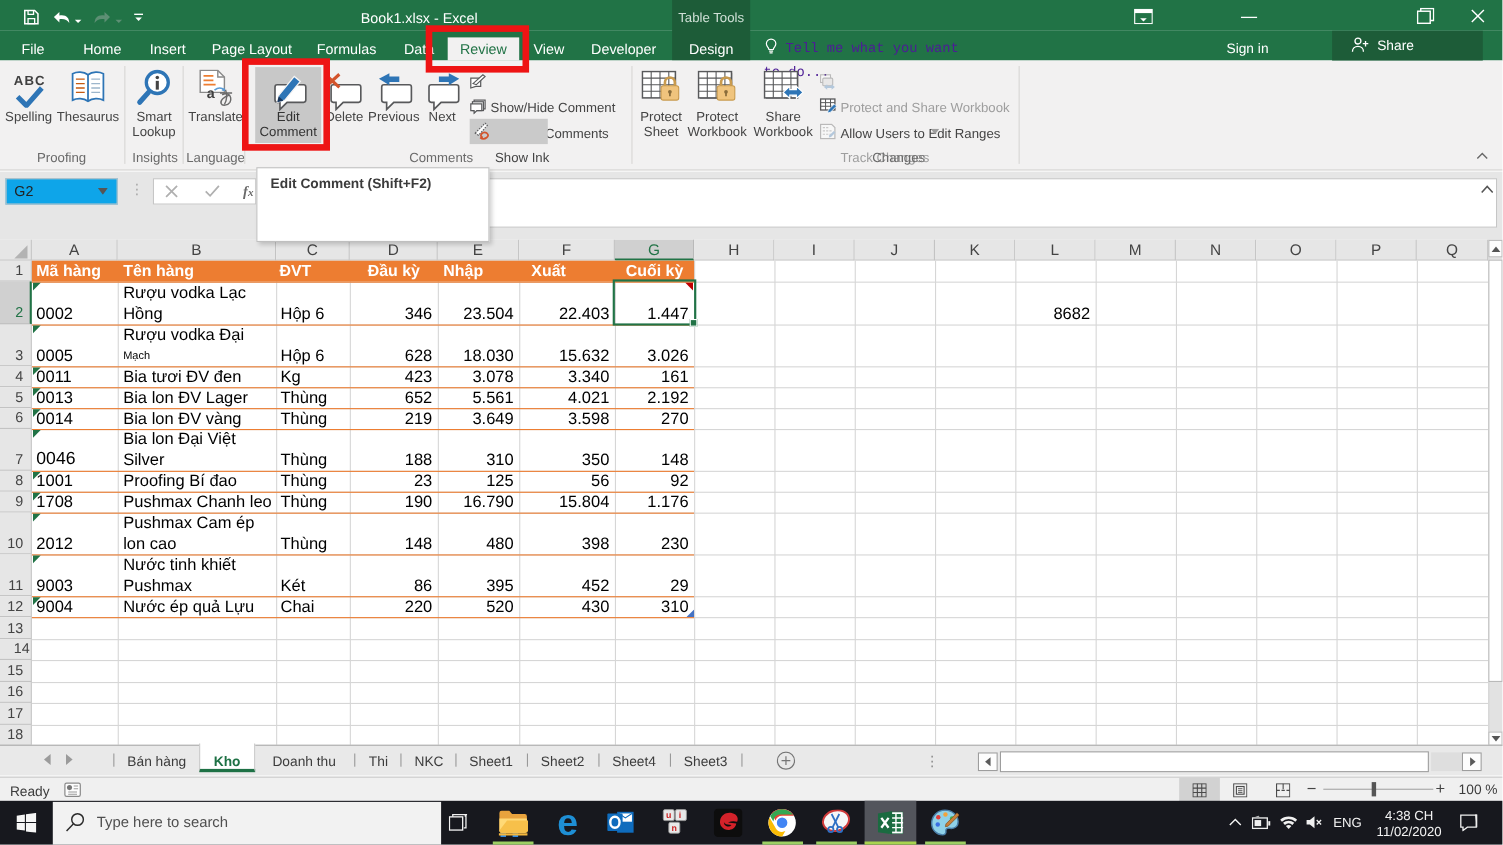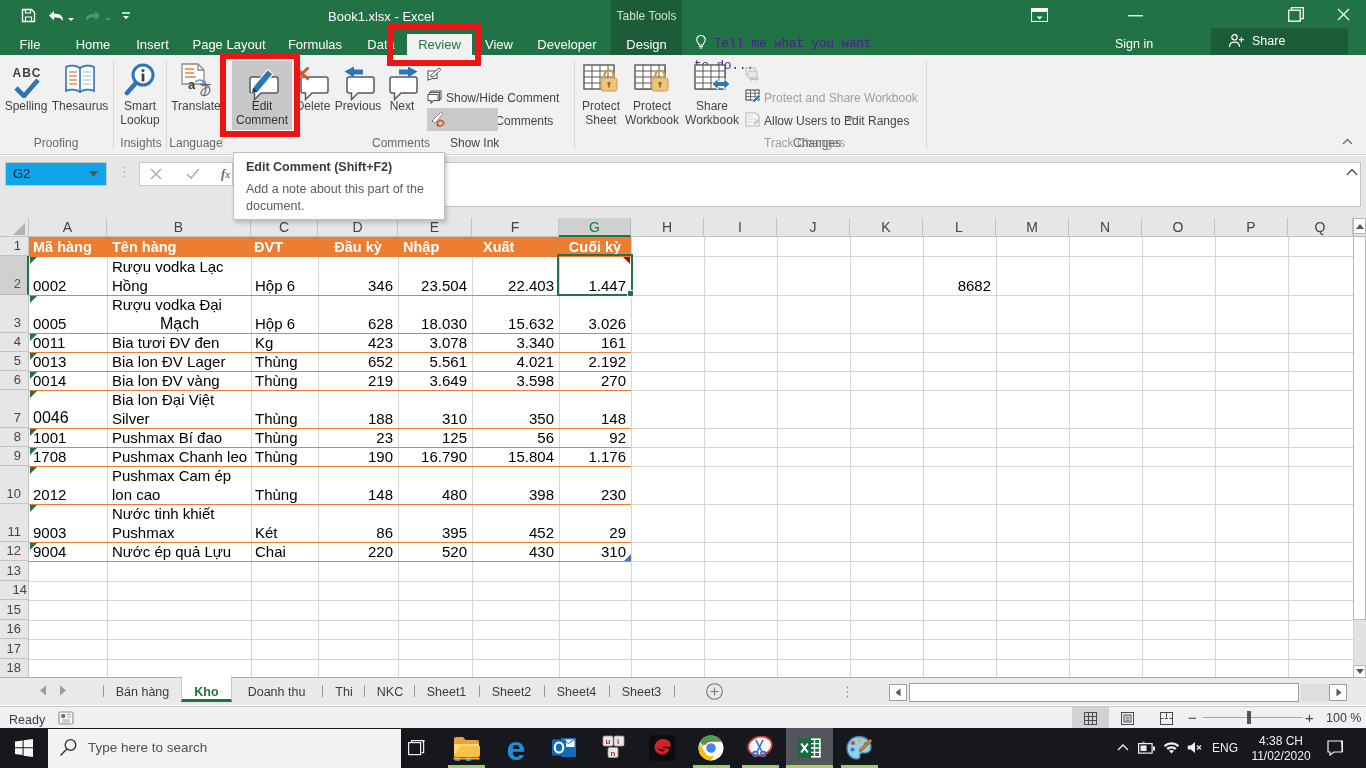--- a/index.html
+++ b/index.html
@@ -351,21 +351,21 @@
 <div class="abs" style="left:112px;top:257px;width:140px;height:19px;line-height:19px;font-size:15px;color:#000;white-space:nowrap;">Rượu vodka Lạc</div>
 <div class="abs" style="left:112px;top:276px;width:140px;height:19px;line-height:19px;font-size:15px;color:#000;white-space:nowrap;">Hồng</div>
 <div class="abs" style="left:255px;top:276px;width:60px;height:19px;line-height:19px;font-size:15px;color:#000;">Hộp 6</div>
 <div class="abs" style="left:318px;top:276px;width:75px;height:19px;line-height:19px;font-size:15px;color:#000;text-align:right;">346</div>
 <div class="abs" style="left:398px;top:276px;width:69px;height:19px;line-height:19px;font-size:15px;color:#000;text-align:right;">23.504</div>
 <div class="abs" style="left:472px;top:276px;width:82px;height:19px;line-height:19px;font-size:15px;color:#000;text-align:right;">22.403</div>
 <div class="abs" style="left:559px;top:276px;width:67px;height:19px;line-height:19px;font-size:15px;color:#000;text-align:right;">1.447</div>
 <div class="abs" style="left:30px;top:296px;width:0;height:0;border-right:7px solid transparent;border-top:7px solid #217346;"></div>
 <div class="abs" style="left:33px;top:314px;width:70px;height:19px;line-height:19px;font-size:15px;color:#000;">0005</div>
 <div class="abs" style="left:112px;top:295px;width:140px;height:19px;line-height:19px;font-size:15px;color:#000;white-space:nowrap;">Rượu vodka Đại</div>
-<div class="abs" style="left:112px;top:314px;width:140px;height:19px;line-height:19px;font-size:16px;color:#000;white-space:nowrap;margin-left:48px;">Mạch</div>
+<div class="abs" style="left:112px;top:314px;width:140px;height:19px;line-height:19px;font-size:10px;color:#000;white-space:nowrap;">Mạch</div>
 <div class="abs" style="left:255px;top:314px;width:60px;height:19px;line-height:19px;font-size:15px;color:#000;">Hộp 6</div>
 <div class="abs" style="left:318px;top:314px;width:75px;height:19px;line-height:19px;font-size:15px;color:#000;text-align:right;">628</div>
 <div class="abs" style="left:398px;top:314px;width:69px;height:19px;line-height:19px;font-size:15px;color:#000;text-align:right;">18.030</div>
 <div class="abs" style="left:472px;top:314px;width:82px;height:19px;line-height:19px;font-size:15px;color:#000;text-align:right;">15.632</div>
 <div class="abs" style="left:559px;top:314px;width:67px;height:19px;line-height:19px;font-size:15px;color:#000;text-align:right;">3.026</div>
 <div class="abs" style="left:30px;top:334px;width:0;height:0;border-right:7px solid transparent;border-top:7px solid #217346;"></div>
 <div class="abs" style="left:33px;top:333px;width:70px;height:19px;line-height:19px;font-size:15px;color:#000;">0011</div>
 <div class="abs" style="left:112px;top:333px;width:140px;height:19px;line-height:19px;font-size:15px;color:#000;white-space:nowrap;">Bia tươi ĐV đen</div>
 <div class="abs" style="left:255px;top:333px;width:60px;height:19px;line-height:19px;font-size:15px;color:#000;">Kg</div>
 <div class="abs" style="left:318px;top:333px;width:75px;height:19px;line-height:19px;font-size:15px;color:#000;text-align:right;">423</div>
@@ -392,21 +392,21 @@
 <div class="abs" style="left:33px;top:408px;width:70px;height:19px;line-height:19px;font-size:16px;color:#000;">0046</div>
 <div class="abs" style="left:112px;top:390px;width:140px;height:19px;line-height:19px;font-size:15px;color:#000;white-space:nowrap;">Bia lon Đại Việt</div>
 <div class="abs" style="left:112px;top:409px;width:140px;height:19px;line-height:19px;font-size:15px;color:#000;white-space:nowrap;">Silver</div>
 <div class="abs" style="left:255px;top:409px;width:60px;height:19px;line-height:19px;font-size:15px;color:#000;">Thùng</div>
 <div class="abs" style="left:318px;top:409px;width:75px;height:19px;line-height:19px;font-size:15px;color:#000;text-align:right;">188</div>
 <div class="abs" style="left:398px;top:409px;width:69px;height:19px;line-height:19px;font-size:15px;color:#000;text-align:right;">310</div>
 <div class="abs" style="left:472px;top:409px;width:82px;height:19px;line-height:19px;font-size:15px;color:#000;text-align:right;">350</div>
 <div class="abs" style="left:559px;top:409px;width:67px;height:19px;line-height:19px;font-size:15px;color:#000;text-align:right;">148</div>
 <div class="abs" style="left:30px;top:429px;width:0;height:0;border-right:7px solid transparent;border-top:7px solid #217346;"></div>
 <div class="abs" style="left:33px;top:428px;width:70px;height:19px;line-height:19px;font-size:15px;color:#000;">1001</div>
-<div class="abs" style="left:112px;top:428px;width:140px;height:19px;line-height:19px;font-size:15px;color:#000;white-space:nowrap;">Pushmax Bí đao</div>
+<div class="abs" style="left:112px;top:428px;width:140px;height:19px;line-height:19px;font-size:15px;color:#000;white-space:nowrap;">Proofing Bí đao</div>
 <div class="abs" style="left:255px;top:428px;width:60px;height:19px;line-height:19px;font-size:15px;color:#000;">Thùng</div>
 <div class="abs" style="left:318px;top:428px;width:75px;height:19px;line-height:19px;font-size:15px;color:#000;text-align:right;">23</div>
 <div class="abs" style="left:398px;top:428px;width:69px;height:19px;line-height:19px;font-size:15px;color:#000;text-align:right;">125</div>
 <div class="abs" style="left:472px;top:428px;width:82px;height:19px;line-height:19px;font-size:15px;color:#000;text-align:right;">56</div>
 <div class="abs" style="left:559px;top:428px;width:67px;height:19px;line-height:19px;font-size:15px;color:#000;text-align:right;">92</div>
 <div class="abs" style="left:30px;top:448px;width:0;height:0;border-right:7px solid transparent;border-top:7px solid #217346;"></div>
 <div class="abs" style="left:33px;top:447px;width:70px;height:19px;line-height:19px;font-size:15px;color:#000;">1708</div>
 <div class="abs" style="left:112px;top:447px;width:140px;height:19px;line-height:19px;font-size:15px;color:#000;white-space:nowrap;">Pushmax Chanh leo</div>
 <div class="abs" style="left:255px;top:447px;width:60px;height:19px;line-height:19px;font-size:15px;color:#000;">Thùng</div>
 <div class="abs" style="left:318px;top:447px;width:75px;height:19px;line-height:19px;font-size:15px;color:#000;text-align:right;">190</div>
@@ -449,21 +449,20 @@
 <div class="abs" style="left:1353px;top:218px;width:13px;height:460px;background:#e2e2e2;border-left:1px solid #d4d4d4;"></div>
 <div class="abs" style="left:1353px;top:218px;width:13px;height:16px;background:#fdfdfd;border:1px solid #b9b9b9;"></div>
 <div class="abs" style="left:1356px;top:224px;width:0;height:0;border-left:4px solid transparent;border-right:4px solid transparent;border-bottom:5px solid #555;"></div>
 <div class="abs" style="left:1353px;top:236px;width:13px;height:384px;background:#fff;border:1px solid #b9b9b9;"></div>
 <div class="abs" style="left:1353px;top:665px;width:13px;height:13px;background:#fdfdfd;border:1px solid #b9b9b9;"></div>
 <div class="abs" style="left:1356px;top:669px;width:0;height:0;border-left:4px solid transparent;border-right:4px solid transparent;border-top:5px solid #555;"></div>
 </div>
 
 <div class="abs" style="left:233px;top:152px;width:212px;height:68px;background:#fff;border:1px solid #bfbfbf;box-shadow:2px 3px 4px rgba(0,0,0,0.18);z-index:40;">
 <div style="position:absolute;left:12px;top:7px;font-size:12.5px;font-weight:bold;color:#3b3b3b;">Edit Comment (Shift+F2)</div>
-<div style="position:absolute;left:12px;top:28px;font-size:12.5px;color:#5d5d5d;line-height:17px;">Add a note about this part of the<br>document.</div>
 </div>
 
 <div class="abs" id="tabbar" style="left:0;top:677px;width:1366px;height:28px;background:#e9e9e9;border-top:1px solid #acacac;">
 <svg class="abs" style="left:39px;top:7px;" width="8" height="11" viewBox="0 0 8 11">
       <path d="M7 0.5 1 5.5 7 10.5z" fill="#9b9b9b"></path>
     </svg>
 <svg class="abs" style="left:59px;top:7px;" width="8" height="11" viewBox="0 0 8 11">
       <path d="M1 0.5 7 5.5 1 10.5z" fill="#9b9b9b"></path>
     </svg>
 <div class="abs" style="left:103px;top:7px;width:1px;height:12px;background:#999;"></div>

